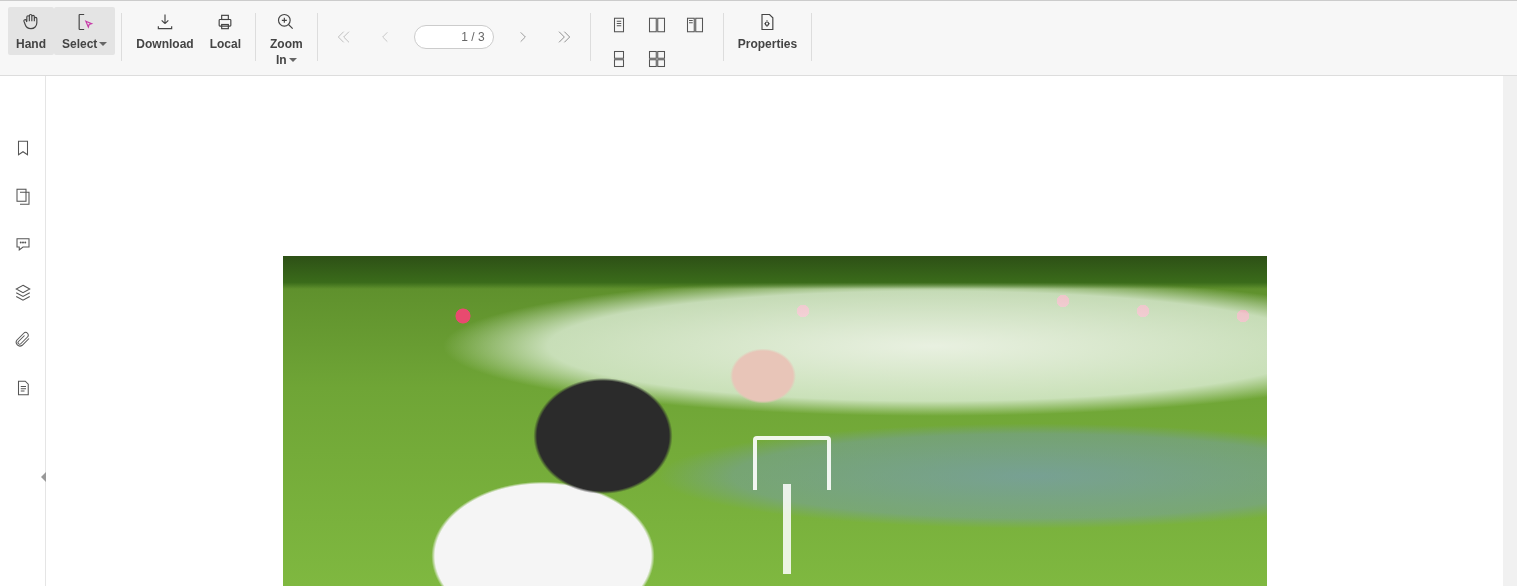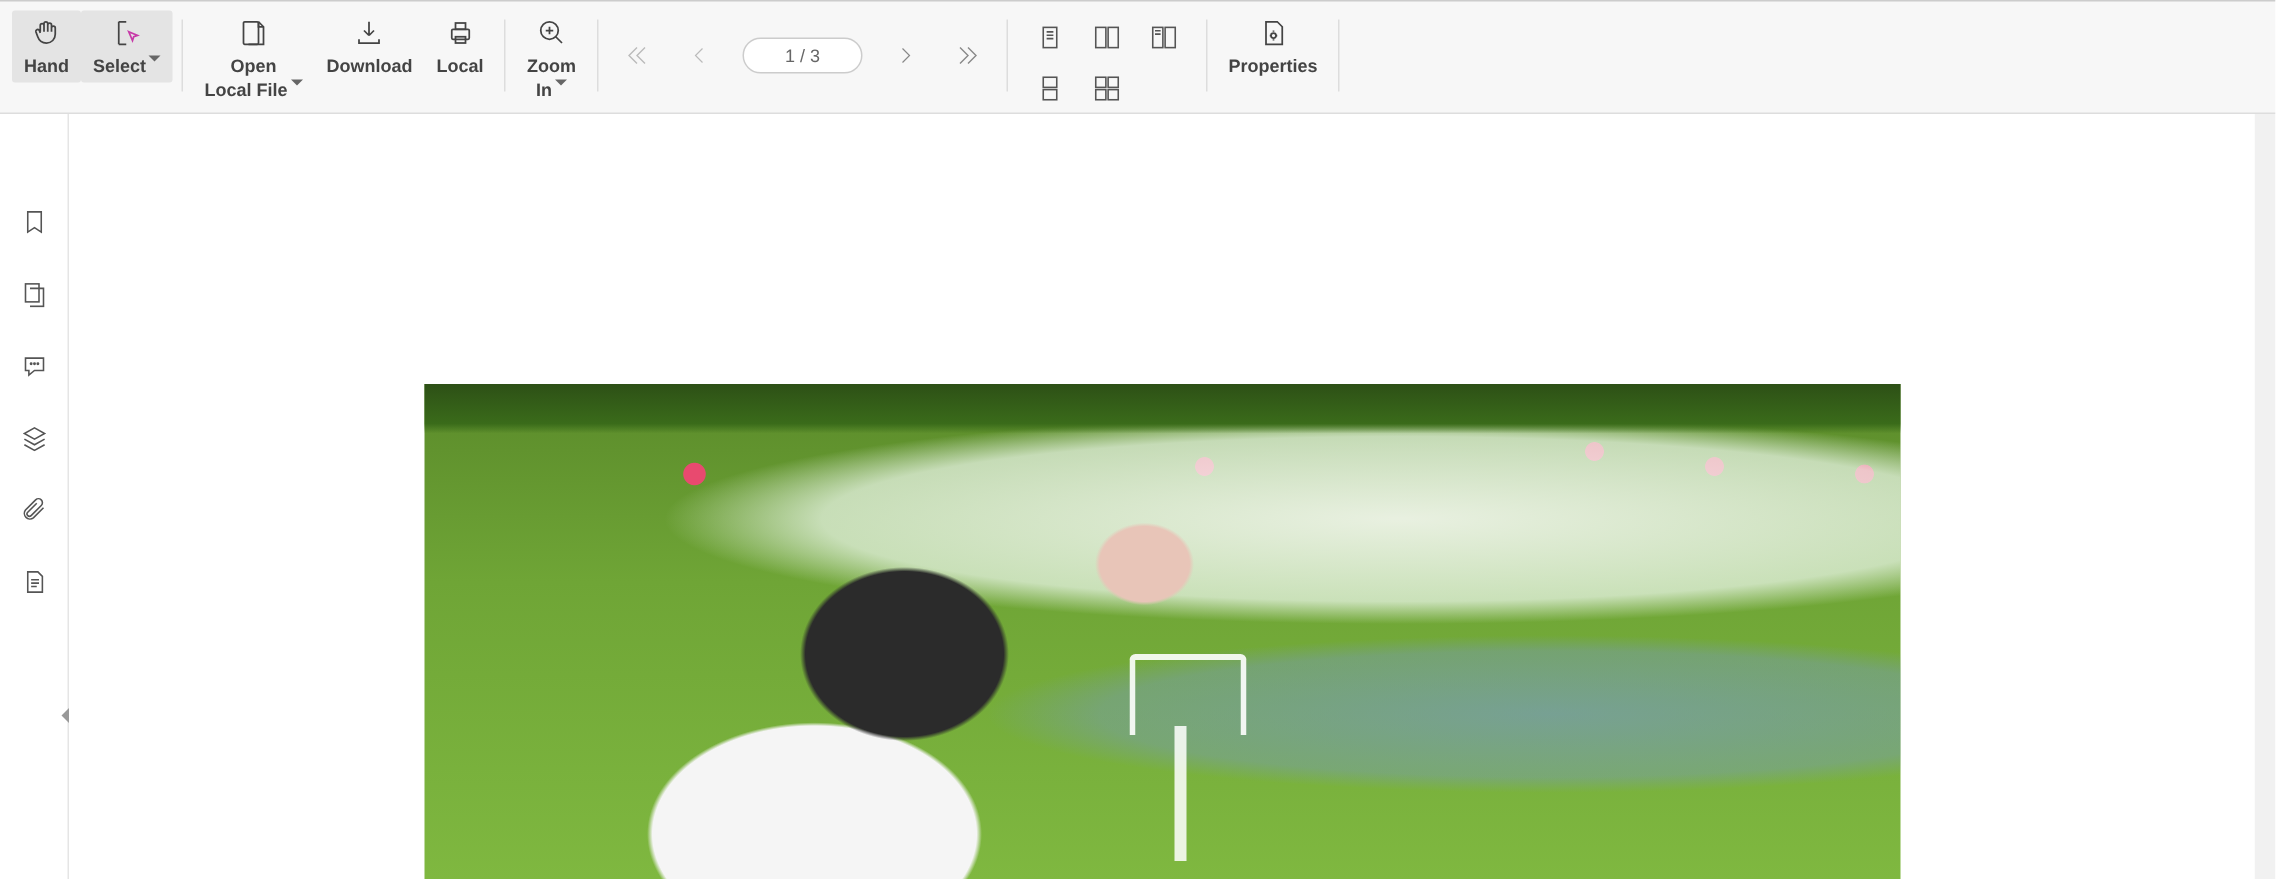--- a/index.html
+++ b/index.html
@@ -30,21 +30,21 @@
     padding: 2px 8px 4px 8px;
     border-radius: 2px;
     min-width: 40px;
     cursor: pointer;
     user-select: none;
     color: #444;
   }
   .tbtn.active { background: #e4e4e4; }
   .tbtn .ico { height: 26px; display: flex; align-items:center; justify-content:center; }
   .tbtn .lab { font-size: 12px; line-height: 14px; text-align:center; white-space: nowrap; margin-top: 2px; font-weight: bold;}
-  .tbtn .lab2 { display:flex; align-items:flex-start; gap:2px; }
+  .tbtn .lab2 { display:flex; align-items:center; gap:2px; }
   .caret {
     width: 0; height: 0;
     border-left: 4px solid transparent;
     border-right: 4px solid transparent;
     border-top: 4px solid #666;
     display:inline-block;
   }
   .sep {
     width: 1px;
     background: #ddd;
@@ -64,21 +64,21 @@
     width: 22px; height:22px;
     display:flex; align-items:center; justify-content:center;
     cursor:pointer; color:#888;
   }
   .nav-arrow.dim { color:#bbb; }
   .page-input {
     width: 80px; height:24px;
     border:1px solid #ccc;
     border-radius: 12px;
     padding: 0 8px;
-    text-align:center;
+    text-align:right;
     font-size:12px;
     color:#666;
     background:#fff;
   }
   .view-grid {
     display:grid;
     grid-template-columns: repeat(3, 28px);
     grid-template-rows: repeat(2, 28px);
     gap: 6px 10px;
     padding: 4px 8px;
@@ -198,34 +198,20 @@
         </svg>
     </span>
     <span class="lab lab2">
         <span>Select</span>
         <span class="caret"></span>
       </span>
   </div>
 
   <div class="sep"></div>
 
-  <div class="tbtn">
-    <span class="ico">
-      <svg width="20" height="20" viewBox="0 0 24 24">
-          <rect x="4" y="3" width="12" height="18" rx="1"></rect>
-          <path d="M16 3l4 4v14H8"></path>
-          <path d="M16 3v4h4"></path>
-        </svg>
-    </span>
-    <span class="lab">Open</span>
-    <span class="lab lab2">
-        <span>Local File</span>
-        <span class="caret"></span>
-      </span>
-  </div>
 
   <div class="tbtn">
     <span class="ico">
       <svg width="20" height="20" viewBox="0 0 24 24">
           <path d="M12 3v11m0 0l-4-4m4 4l4-4M4 17v3h16v-3"></path>
         </svg>
     </span>
     <span class="lab">Download</span>
   </div>
 

